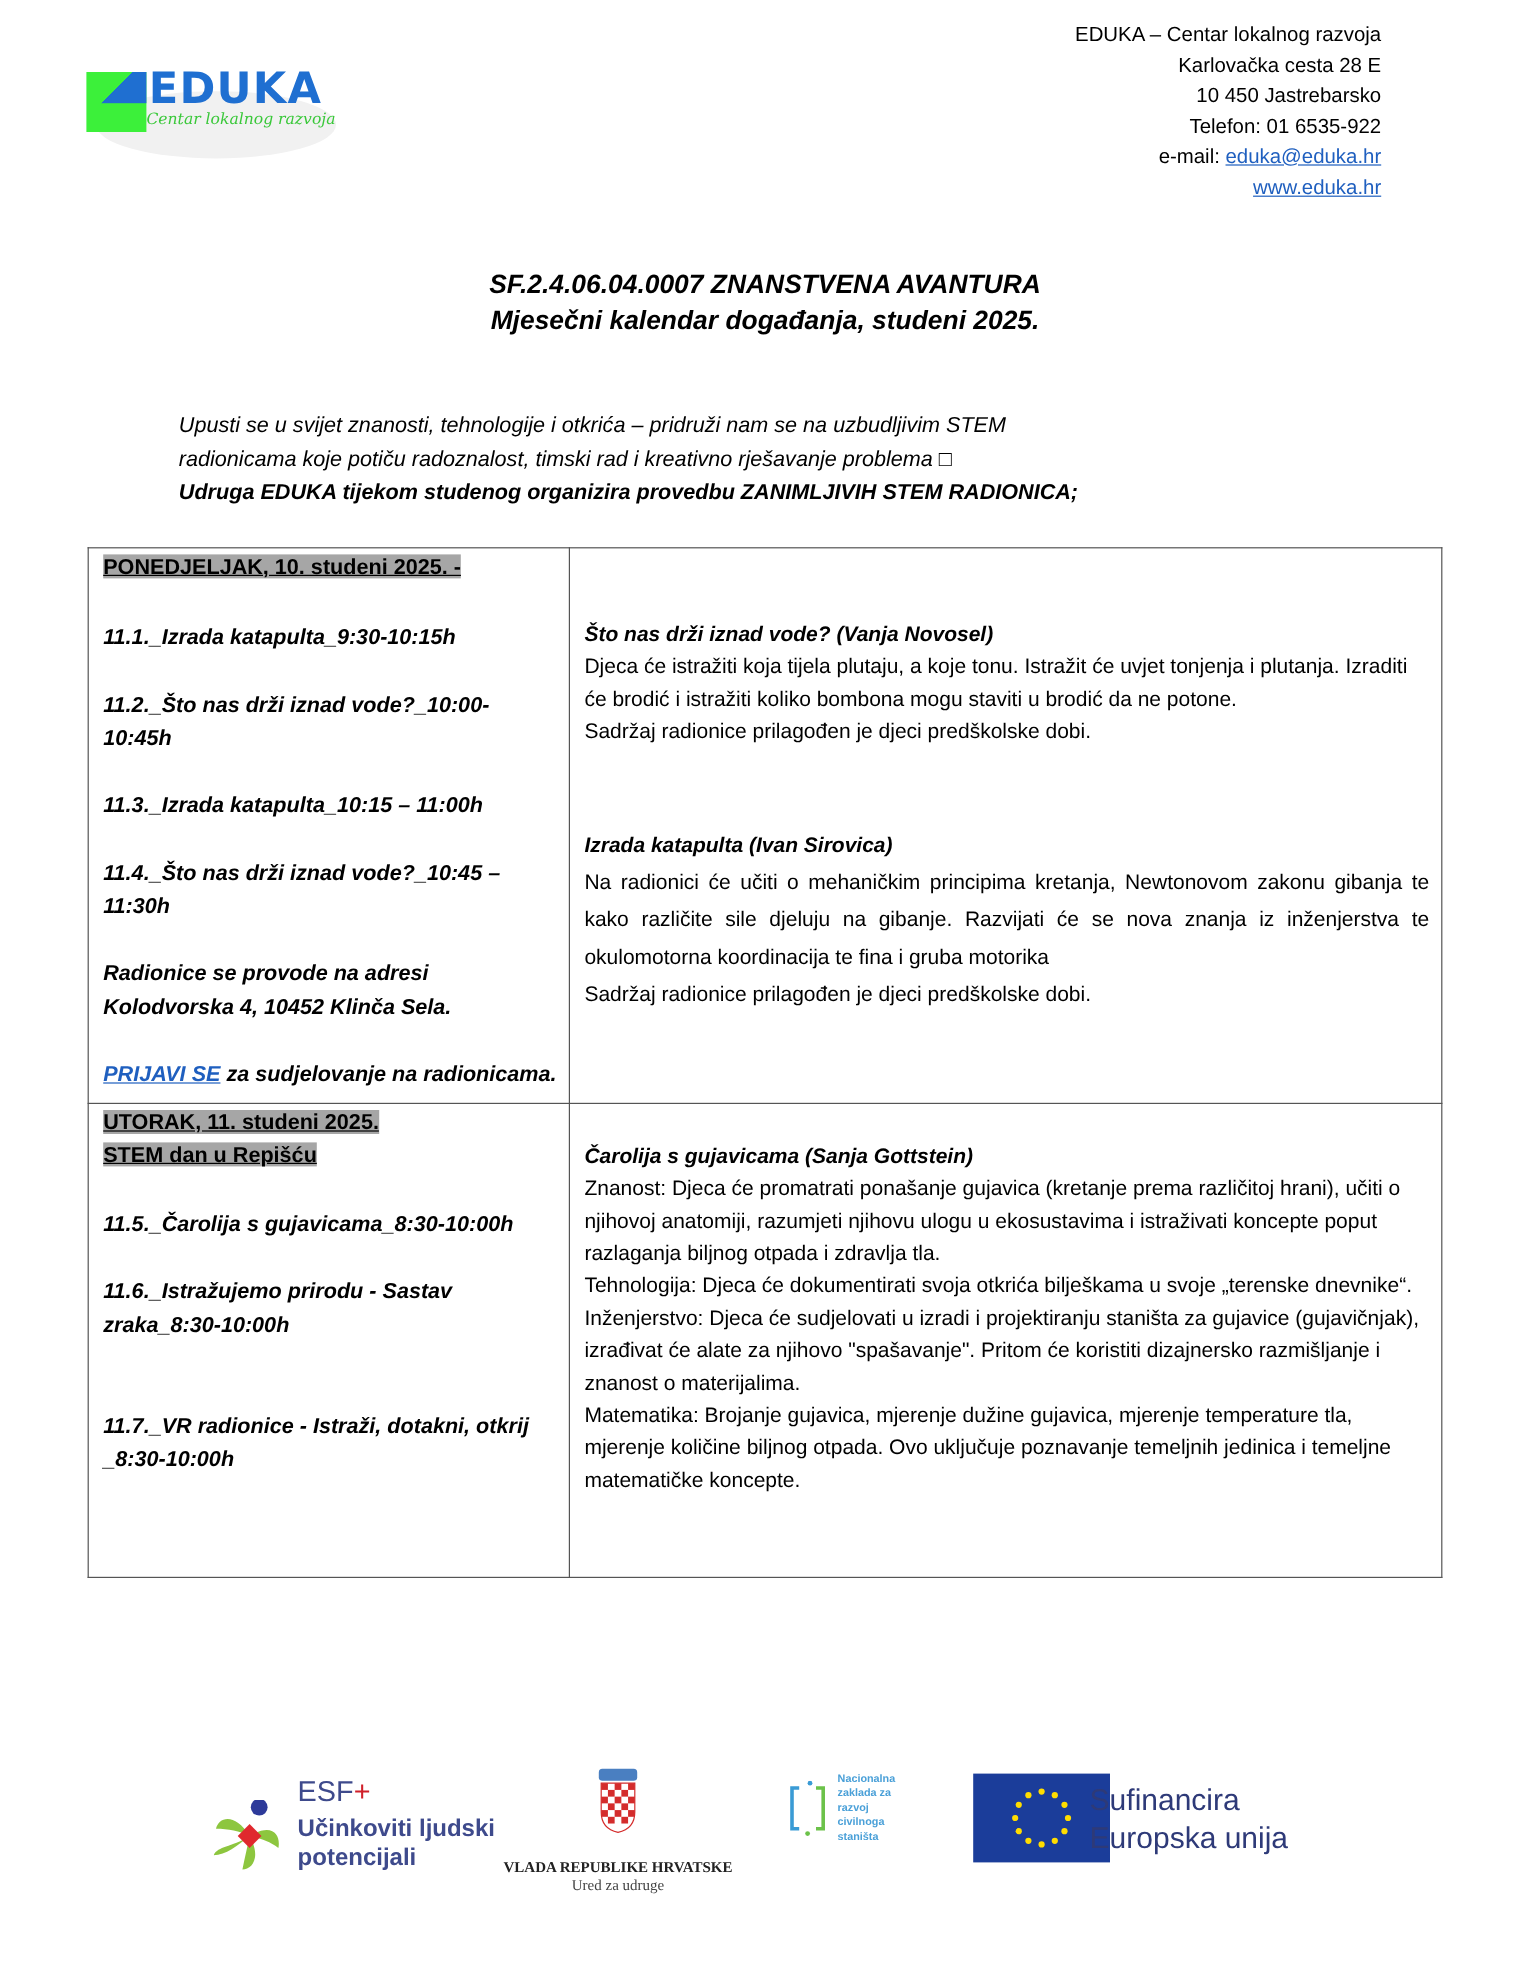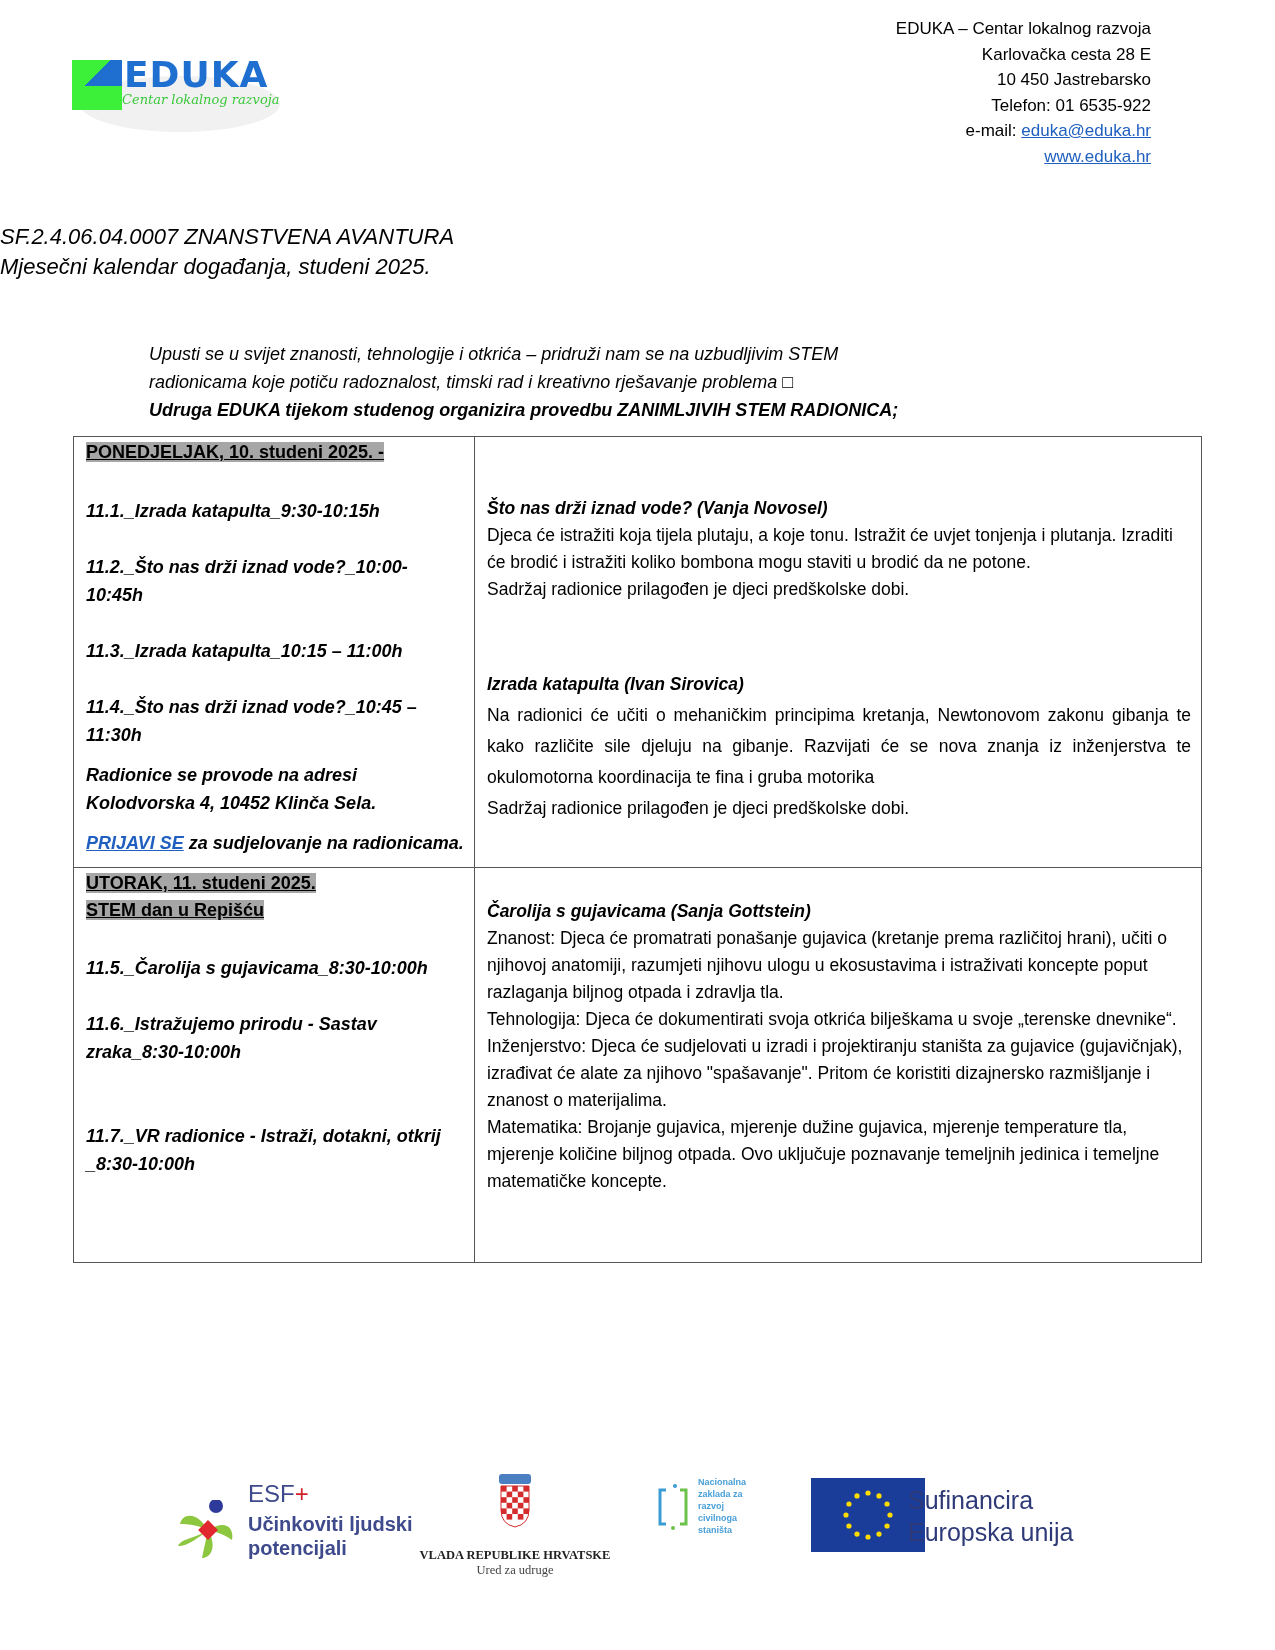--- a/index.html
+++ b/index.html
@@ -11,34 +11,34 @@
     .logo .shadow { position: absolute; left: 8px; top: 18px; width: 200px; height: 56px; border-radius: 50%; background: #f1f1f1; }
     .logo .sq-green { position: absolute; left: 0; top: 2px; width: 50px; height: 50px; background: #3cf03a; }
     .logo .tri { position: absolute; left: 0; top: 2px; width: 50px; height: 26px; background: linear-gradient(135deg, transparent 50%, #1f6fd1 50%); }
     .logo .word { position: absolute; left: 52px; top: -4px; font-family: "DejaVu Sans", sans-serif; font-weight: bold; font-size: 36px; letter-spacing: 1px; color: #1f6fd1; }
     .logo .tag { position: absolute; left: 50px; top: 34px; font-family: "DejaVu Serif", serif; font-style: italic; font-size: 13px; color: #3ac83a; }
 
     .address { position: absolute; right: 124px; top: 16px; text-align: right; font-size: 17px; line-height: 25.5px; }
     .address a { color: #1f5fbf; text-decoration: underline; }
 
     
-    .title { position: absolute; left: 0; width: 100%; top: 222px; font-weight: normal; font-style: italic; font-size: 22px; line-height: 30px; }
+    .title { position: absolute; left: 0; width: 100%; text-align: center; top: 222px; font-weight: bold; font-style: italic; font-size: 22px; line-height: 30px; }
 
     
     .intro { position: absolute; left: 149px; top: 340px; width: 1000px; font-style: italic; font-size: 18px; line-height: 28px; }
     .intro .strong { font-weight: bold; }
 
     
-    .events { position: absolute; left: 73px; top: 436px; width: 1129px; border: 1.5px solid #555; border-collapse: collapse; }
+    .events { position: absolute; left: 73px; top: 456px; width: 1129px; border: 1.5px solid #555; border-collapse: collapse; }
     .events td { border: 1.5px solid #555; vertical-align: top; }
     .left-cell { width: 401px; padding: 2px 10px 10px 12px; }
     .right-cell { padding: 2px 10px 10px 12px; }
     .day-hdr { display: inline; background: #a6a6a6; font-weight: bold; font-size: 18px; line-height: 27px; text-decoration: underline; }
     .slot { font-weight: bold; font-style: italic; font-size: 18px; line-height: 28px; margin-top: 28px; }
-    .note { font-weight: bold; font-style: italic; font-size: 18px; line-height: 28px; margin-top: 12px; }
+    .note { font-weight: bold; font-style: italic; font-size: 18px; line-height: 28px; margin-top: 28px; }
     .note a { color: #1f5fbf; text-decoration: underline; }
     .ws-title { font-weight: bold; font-style: italic; font-size: 17.5px; line-height: 27px; }
     .ws-text { font-size: 17.5px; line-height: 27px; }
     .ws-text.justify { text-align: justify; line-height: 31px; }
     .ws-block { margin-top: 0; }
 
     
     .footer { position: absolute; left: 0; top: 1470px; width: 1275px; height: 110px; }
     .esf { position: absolute; left: 148px; top: 10px; width: 270px; height: 85px; }
     .esf .pin { position: absolute; left: 30px; top: 20px; width: 60px; height: 60px; }

